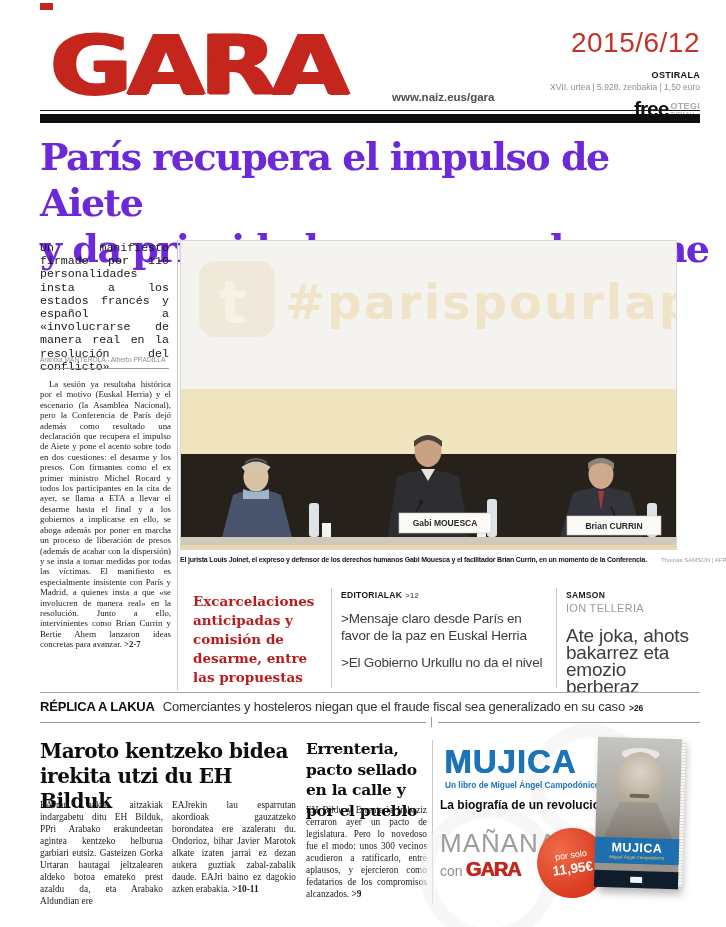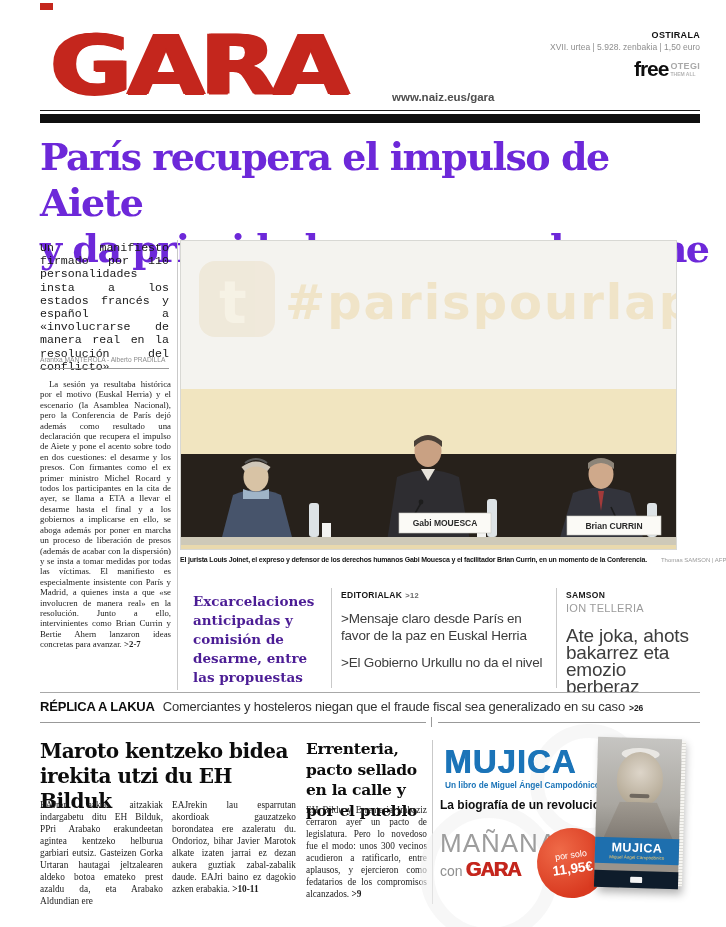--- a/index.html
+++ b/index.html
@@ -9,21 +9,21 @@
 
   
   #corner-marker{left:40px;top:3px;width:13px;height:7px;background:#c4261d;}
   #gara-logo{left:50px;top:26px;font-family:"DejaVu Sans",sans-serif;font-weight:bold;
              font-size:82px;line-height:80px;color:#c4261d;letter-spacing:-4px;
              transform:scaleX(1.22);transform-origin:left center;
              text-shadow:1.5px 0 0 #c4261d,-1.5px 0 0 #c4261d,0 1px 0 #c4261d;}
   #website-url{left:392px;top:91px;font-size:11.5px;font-weight:bold;color:#4e4e4e;}
   #mh-right{right:26px;top:28px;width:240px;text-align:right;}
   #mh-date{font-size:28px;line-height:30px;color:#c5322b;letter-spacing:0.5px;}
-  #mh-day{font-size:9px;font-weight:bold;color:#111;margin-top:2px;letter-spacing:0.3px;}
+  #mh-day{font-size:9px;font-weight:bold;color:#111;margin-top:12px;letter-spacing:0.3px;}
   #mh-edition{font-size:8.5px;color:#8e8e8e;margin-top:2px;}
   #free-logo{margin-top:7px;display:flex;justify-content:flex-end;align-items:flex-start;}
   #free-word{font-size:21px;line-height:19px;font-weight:bold;color:#0d0d0d;letter-spacing:-1px;}
   .free-right{display:flex;flex-direction:column;align-items:flex-start;margin-left:2px;margin-top:3px;}
   #otegi-word{font-size:9px;font-weight:bold;color:#a9a9a9;line-height:9px;letter-spacing:0.3px;}
   #themall-word{font-size:5px;font-weight:bold;color:#b5b5b5;line-height:6px;}
   #masthead-rule{left:40px;right:26px;top:110px;height:1px;background:#1a1a1a;}
   #masthead-bar{left:40px;right:26px;top:114px;height:9px;background:#0f0f0f;}
 
   
@@ -45,21 +45,21 @@
   .hline{height:1px;background:#a8a8a8;}
 
   
   #main-photo{left:180px;top:240px;width:495px;height:308px;border:1px solid #d8d8d4;box-sizing:content-box;}
   #photo-caption-row{left:180px;top:556px;width:520px;display:flex;align-items:baseline;}
   #photo-caption{font-size:7px;font-weight:bold;letter-spacing:-0.2px;color:#141414;white-space:nowrap;}
   #photo-credit{font-size:6px;color:#9a9a9a;margin-left:14px;white-space:nowrap;}
 
   
   #subhead-box{left:193px;top:592px;width:127px;font-family:"DejaVu Serif",serif;font-weight:bold;
-               font-size:13.5px;line-height:19px;color:#4c1d95;}
+               font-size:13.5px;line-height:19px;color:#b91c1c;}
   #editorialak{left:341px;top:590px;width:202px;}
   .kicker{font-size:8.5px;font-weight:bold;letter-spacing:0.3px;color:#161616;}
   .kicker .kref{color:#666;font-size:7.5px;font-weight:bold;margin-left:3px;}
   .ed-item{font-size:13.5px;line-height:16.5px;color:#3d3d3d;margin-top:11px;letter-spacing:-0.2px;}
   #kronika{left:566px;top:590px;width:138px;}
   #kronika-author{font-size:11px;color:#9b9b9b;margin-top:2px;letter-spacing:0.3px;}
   #kronika-title{font-size:19px;line-height:17px;color:#3d3d3d;margin-top:13px;letter-spacing:-0.2px;}
 
   
   #replica{left:40px;top:699px;width:660px;display:flex;align-items:baseline;}
@@ -116,20 +116,21 @@
 </style>
 </head>
 <body>
 
 <div id="page">
 
   <div id="corner-marker" class="abs"></div>
   <div id="gara-logo" class="abs">GARA</div>
   <div id="website-url" class="abs">www.naiz.eus/gara</div>
   <div id="mh-right" class="abs">
+    <div id="mh-date">2015/6/12</div>
     <div id="mh-day">OSTIRALA</div>
     <div id="mh-edition">XVII. urtea | 5.928. zenbakia | 1,50 euro</div>
     <div id="free-logo">
       <span id="free-word">free</span>
       <span class="free-right">
         <span id="otegi-word">OTEGI</span>
         <span id="themall-word">THEM ALL</span>
       </span>
     </div>
   </div>

